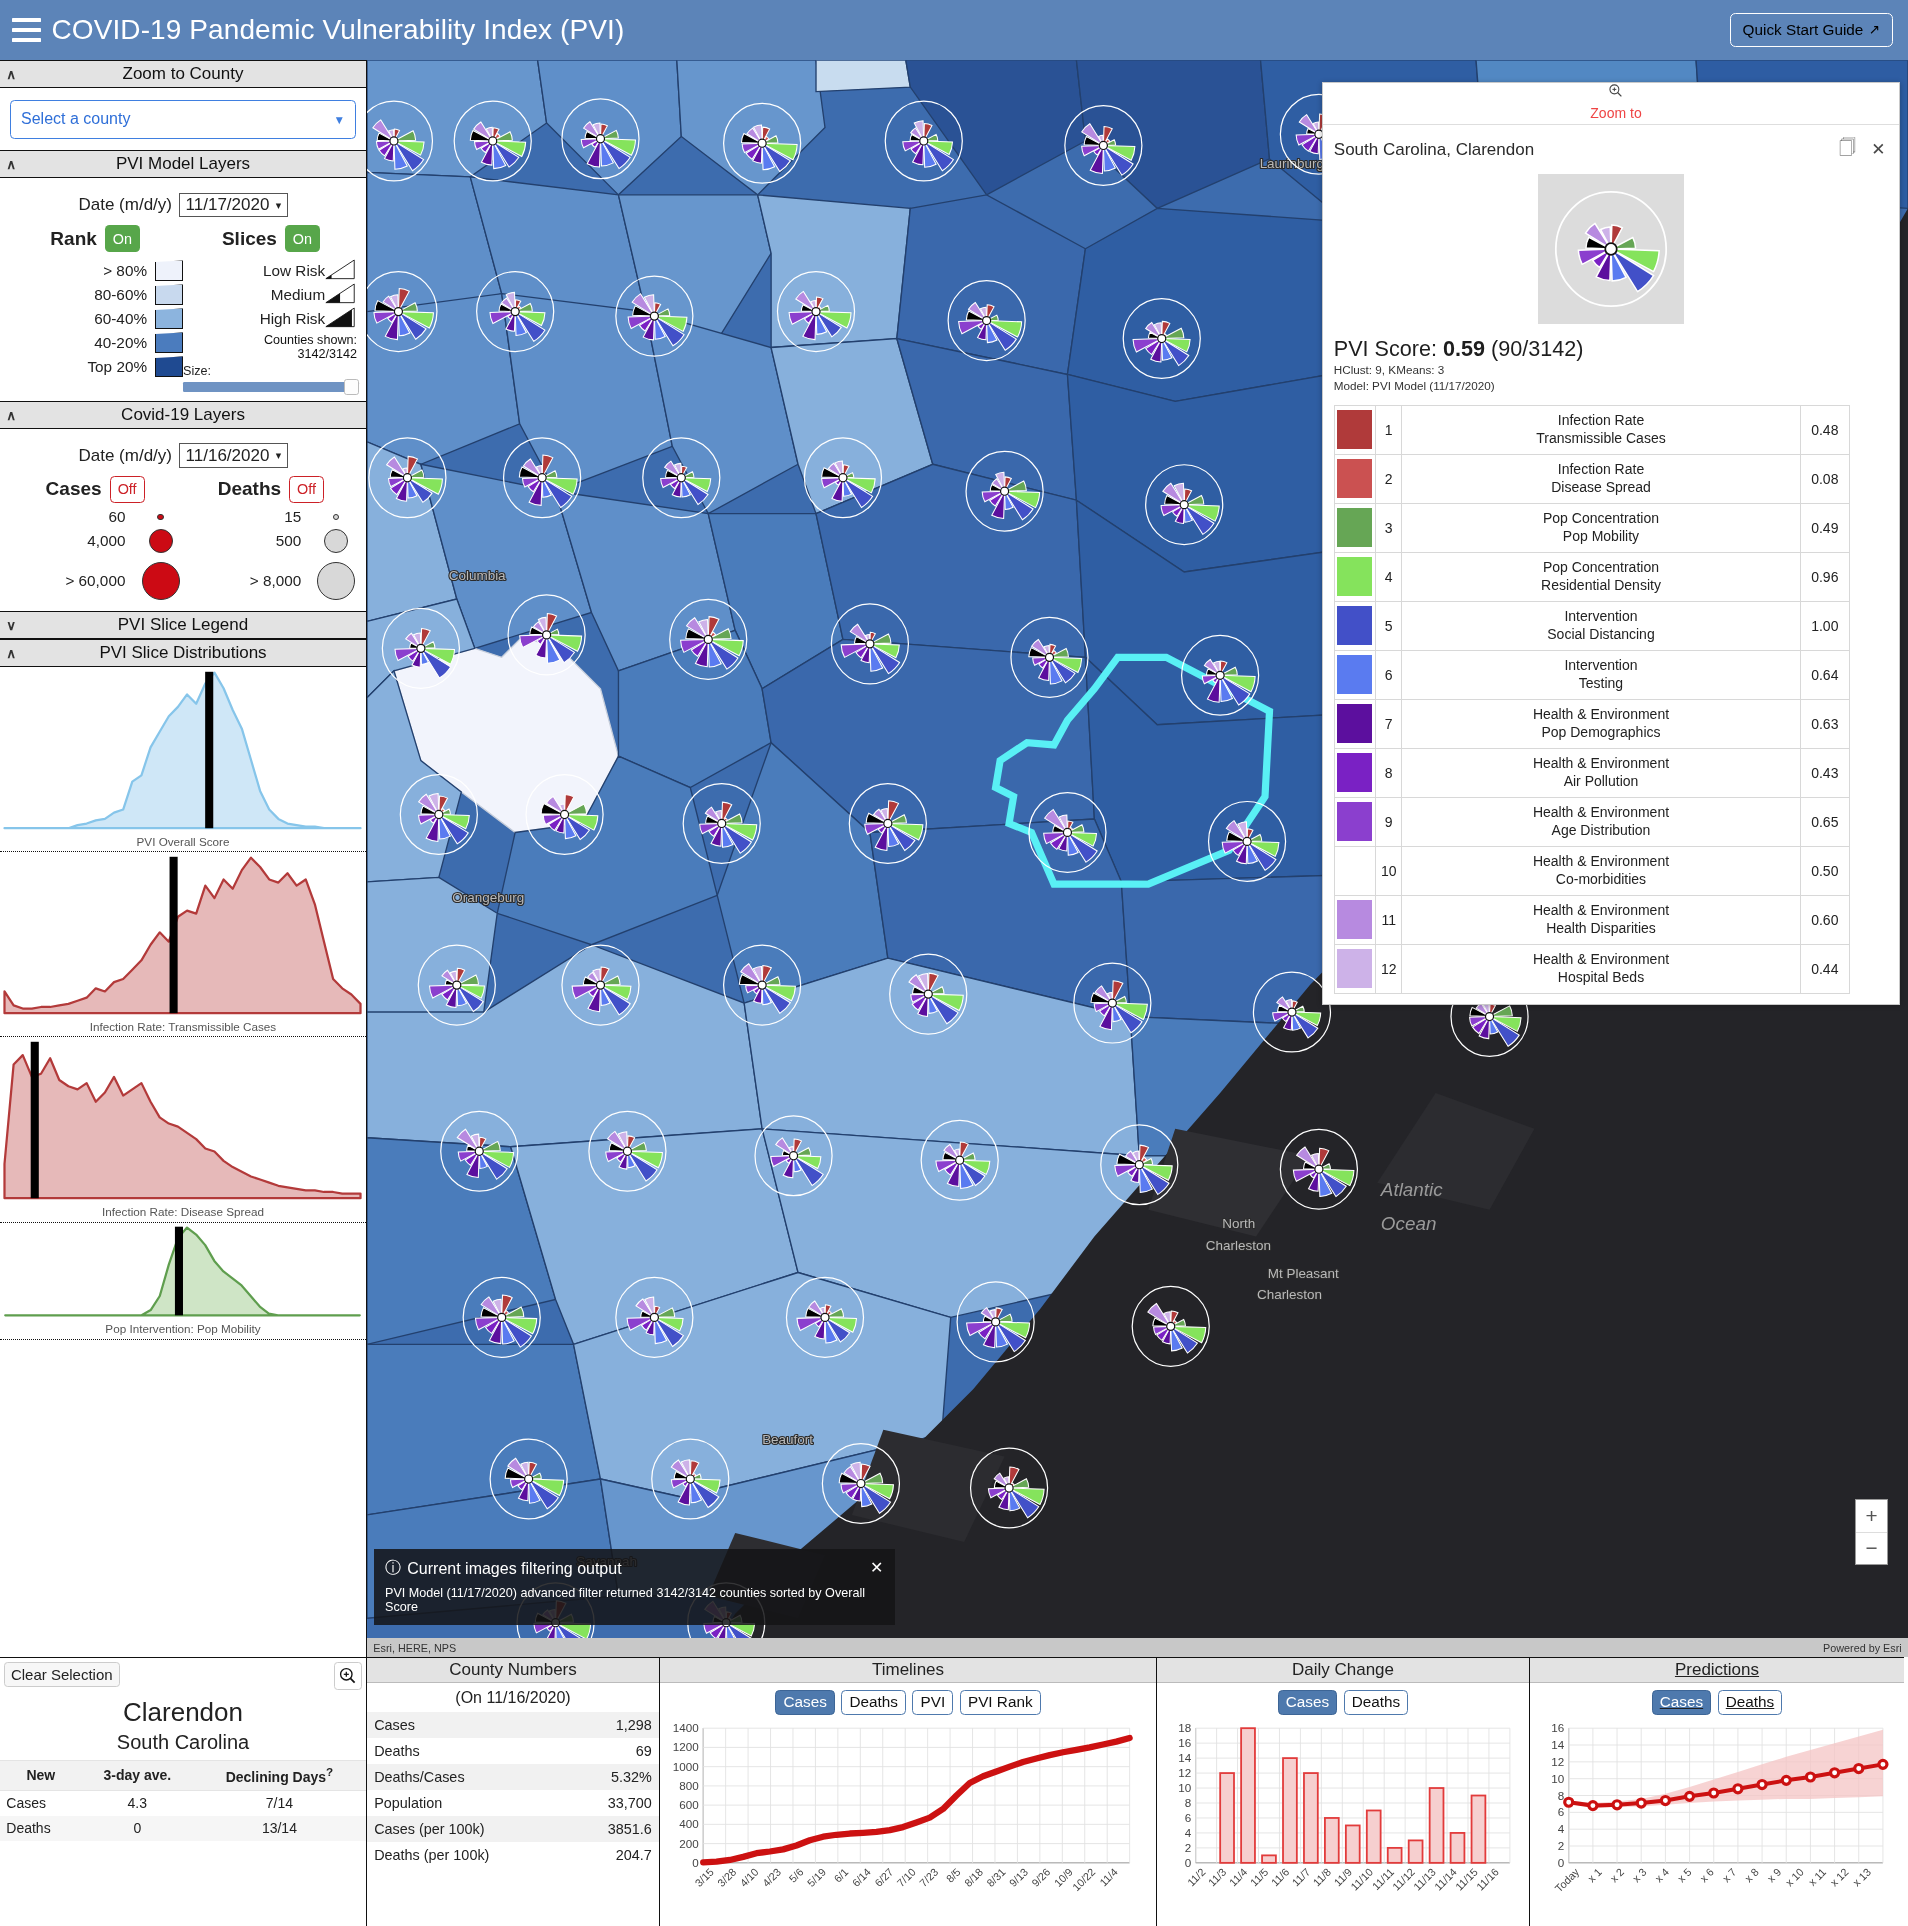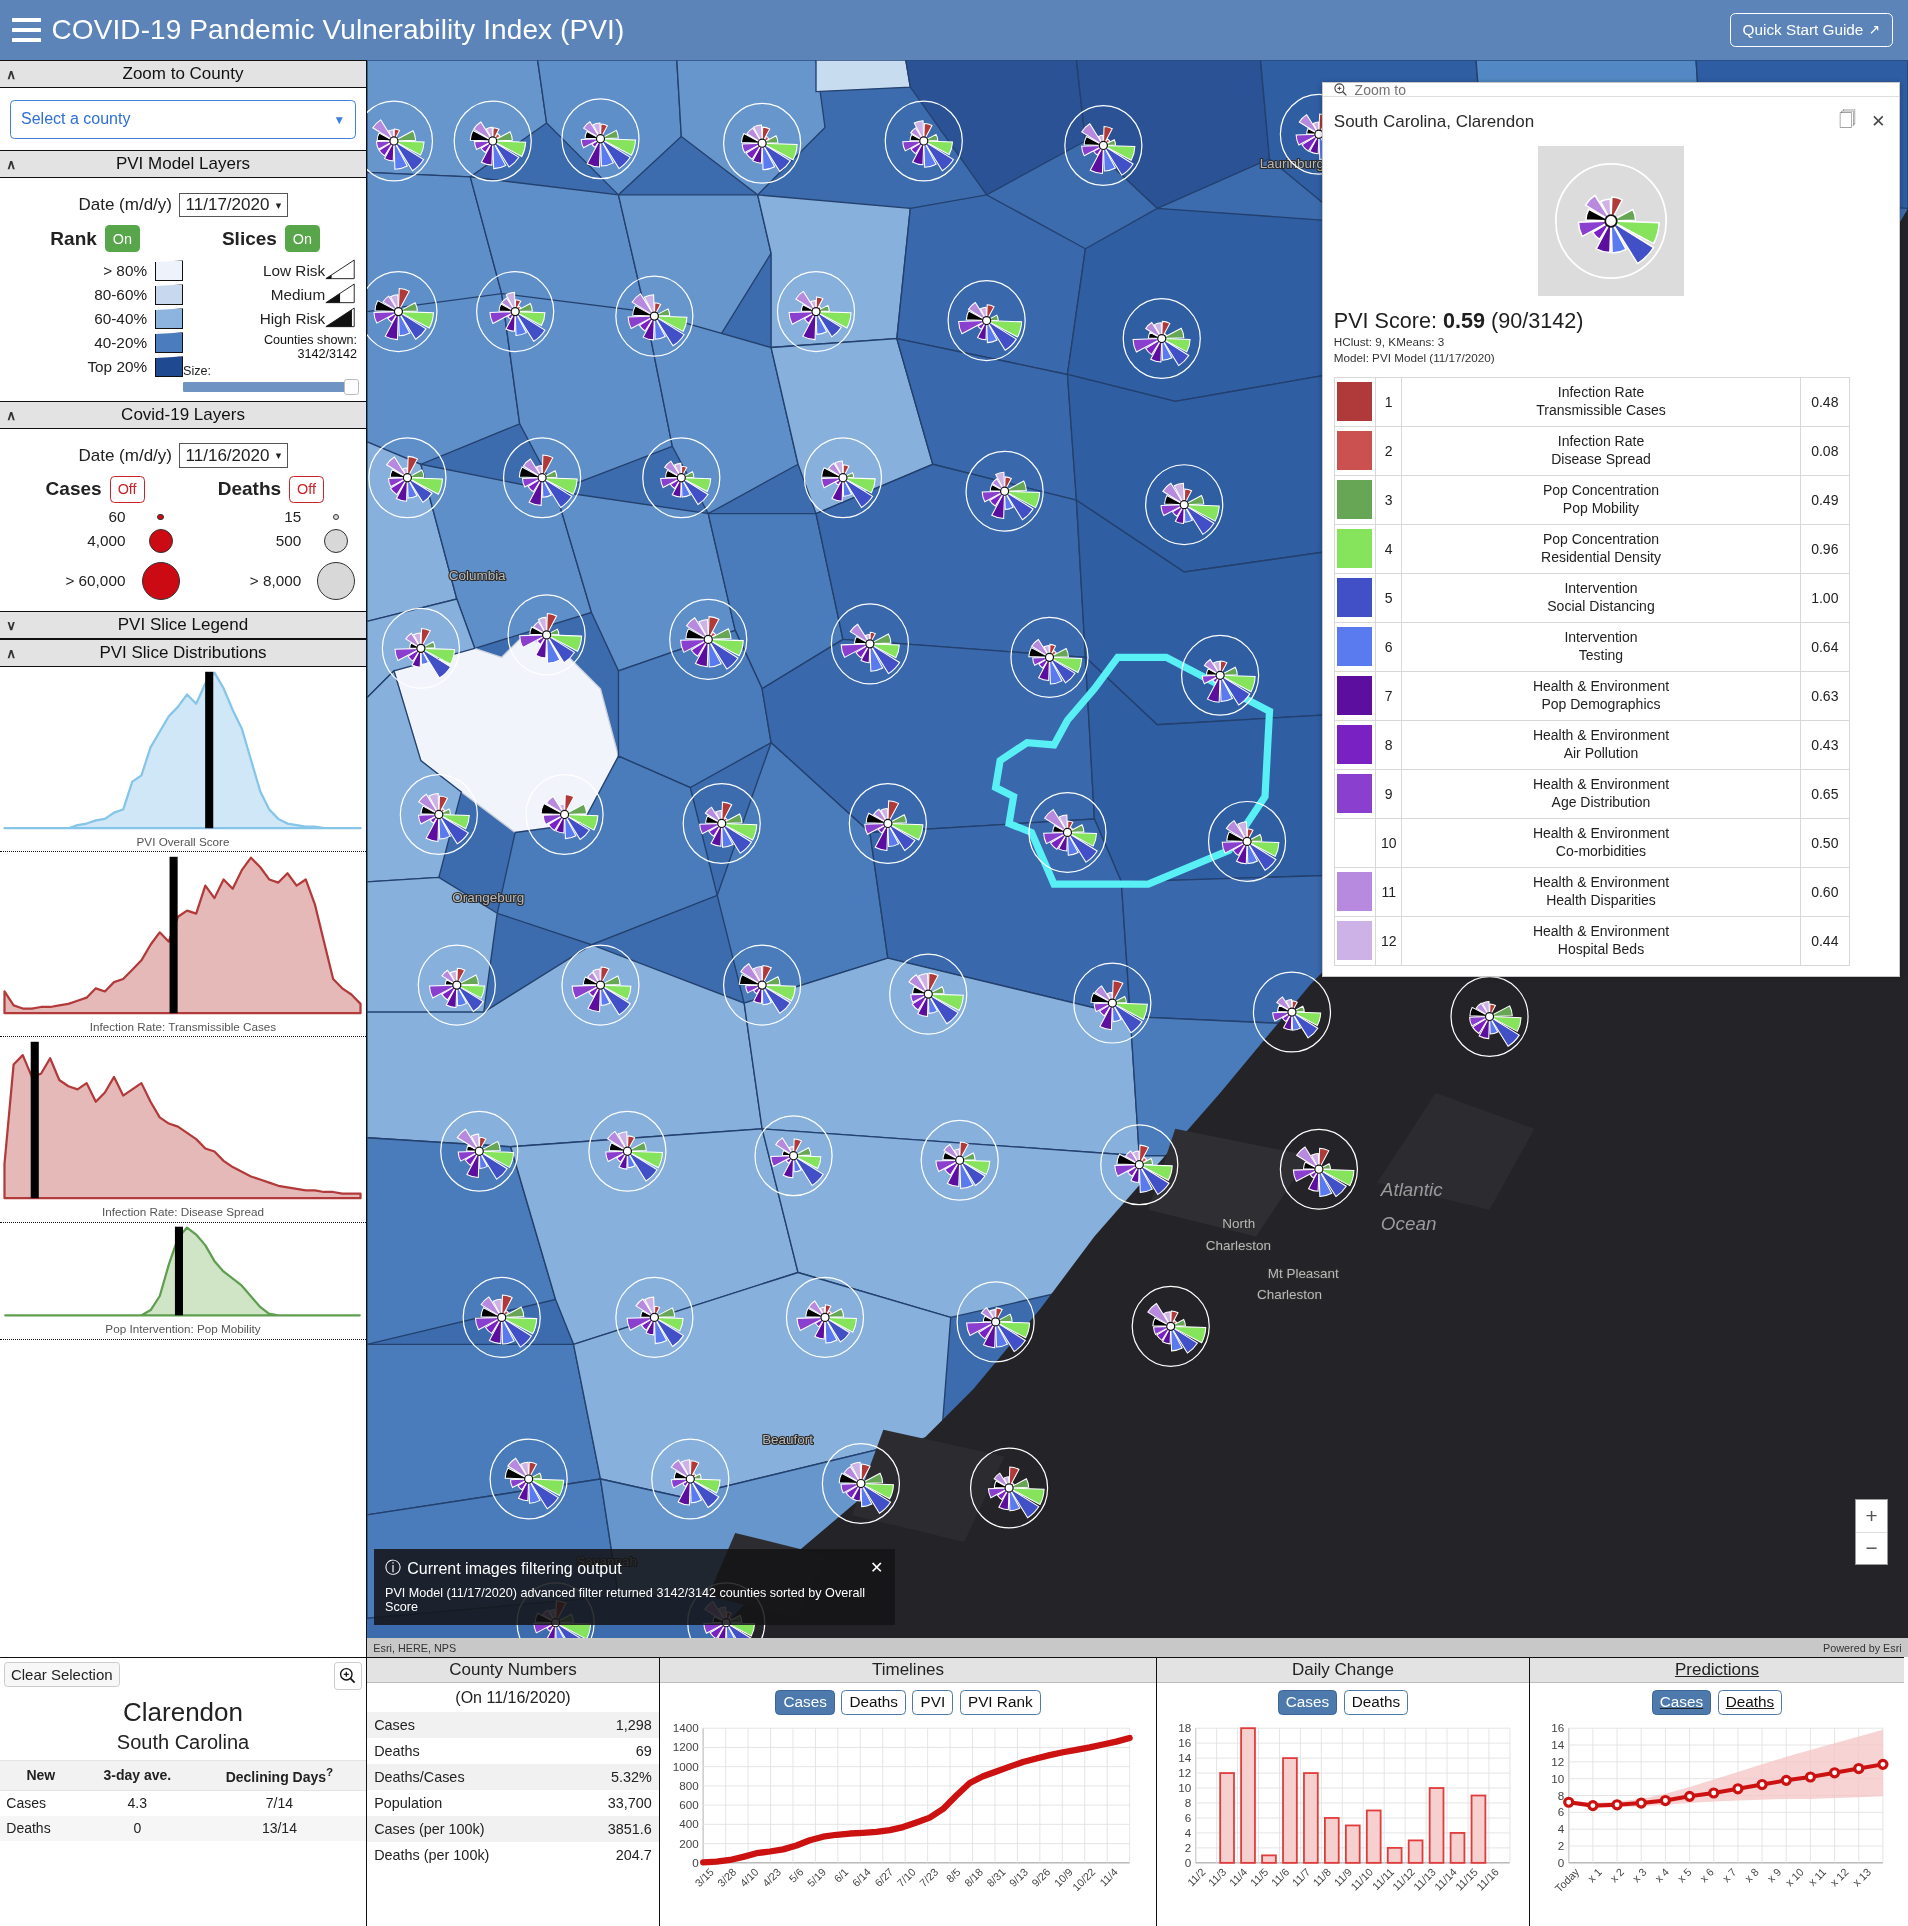--- a/index.html
+++ b/index.html
@@ -15,21 +15,21 @@
   #topbar {
     position: absolute; left: 0; top: 0; width: 1908px; height: 60px;
     background: #5c84b8; display: flex; align-items: center;
   }
   #hamburger { width: 29px; height: 24px; margin-left: 11.7px; margin-right: 10.8px;
     display: flex; flex-direction: column; justify-content: space-between; cursor: pointer; }
   #hamburger span { display: block; height: 3.6px; background: #fff; border-radius: 0.4px; }
   #app-title { color: #fff; font-size: 28px; letter-spacing: 0.1px; font-weight: 400; }
   #qsg {
     position: absolute; right: 15.3px; top: 12.6px; height: 34px;
-    border: 1.3px solid #ffffff; border-radius: 5.4px; color: #ffffff;
+    border: 1.3px solid #ffffff; border-radius: 5.4px; color: #000000;
     display: flex; align-items: center; gap: 5.4px; padding: 0 11.7px; font-size: 15.3px;
     cursor: pointer; background: transparent;
   }
   #qsg .ext { font-size: 13.5px; line-height: 1; }
 
   
   #sidebar {
     position: absolute; left: 0; top: 60px; width: 367px; height: 1597px;
     background: #fff; border-right: 1.3px solid #111; overflow: hidden;
   }
@@ -128,22 +128,22 @@
   #zoom-ctrl div { flex: 1; display: flex; align-items: center; justify-content: center;
     font-size: 20.7px; color: #555; cursor: pointer; }
   #zoom-ctrl div:first-child { border-bottom: 0.9px solid #ddd; }
 
   
   #popup {
     position: absolute; left: 1322px; top: 82px; width: 578px; height: 404px;
     background: #fff; border: 0.4px solid #c9c9c9; box-shadow: 0 1.3px 5.4px rgba(0,0,0,.3);
     height: auto;
   }
-  #popup-zoomto { height: 14px; display: flex; align-items: center; gap: 6.3px;
-    padding-left: 10px; border-bottom: 0.4px solid #dedede; font-size: 14px; color: #737373; cursor: pointer; }
+  #popup-zoomto { height: 42px; display: flex; align-items: center; gap: 6.3px;
+    padding-left: 10px; border-bottom: 0.4px solid #dedede; font-size: 14px; color: #ef4444; cursor: pointer; flex-direction: column; }
   #popup-title-row { display: flex; align-items: center; justify-content: space-between;
     padding: 10px 13.5px 3.6px 10.8px; }
   #popup-title { font-size: 17px; color: #2b2b2b; }
   #popup-actions { display: flex; gap: 15.3px; align-items: center; }
   #popup-actions span { font-size: 17px; color: #4a4a4a; cursor: pointer; }
   #popup-chart-wrap { display: flex; justify-content: center; padding: 6.3px 0 4.5px; }
   #popup-chart { background: #dcdcdc; width: 146px; height: 150px; }
   #popup-score { padding: 7.2px 0 0 10.8px; font-size: 21.6px; color: #1e1e1e; }
   #popup-score b { font-weight: 700; }
   #popup-sub { padding-left: 10.8px; font-size: 11.7px; color: #333; line-height: 1.42; padding-bottom: 5.4px;}

